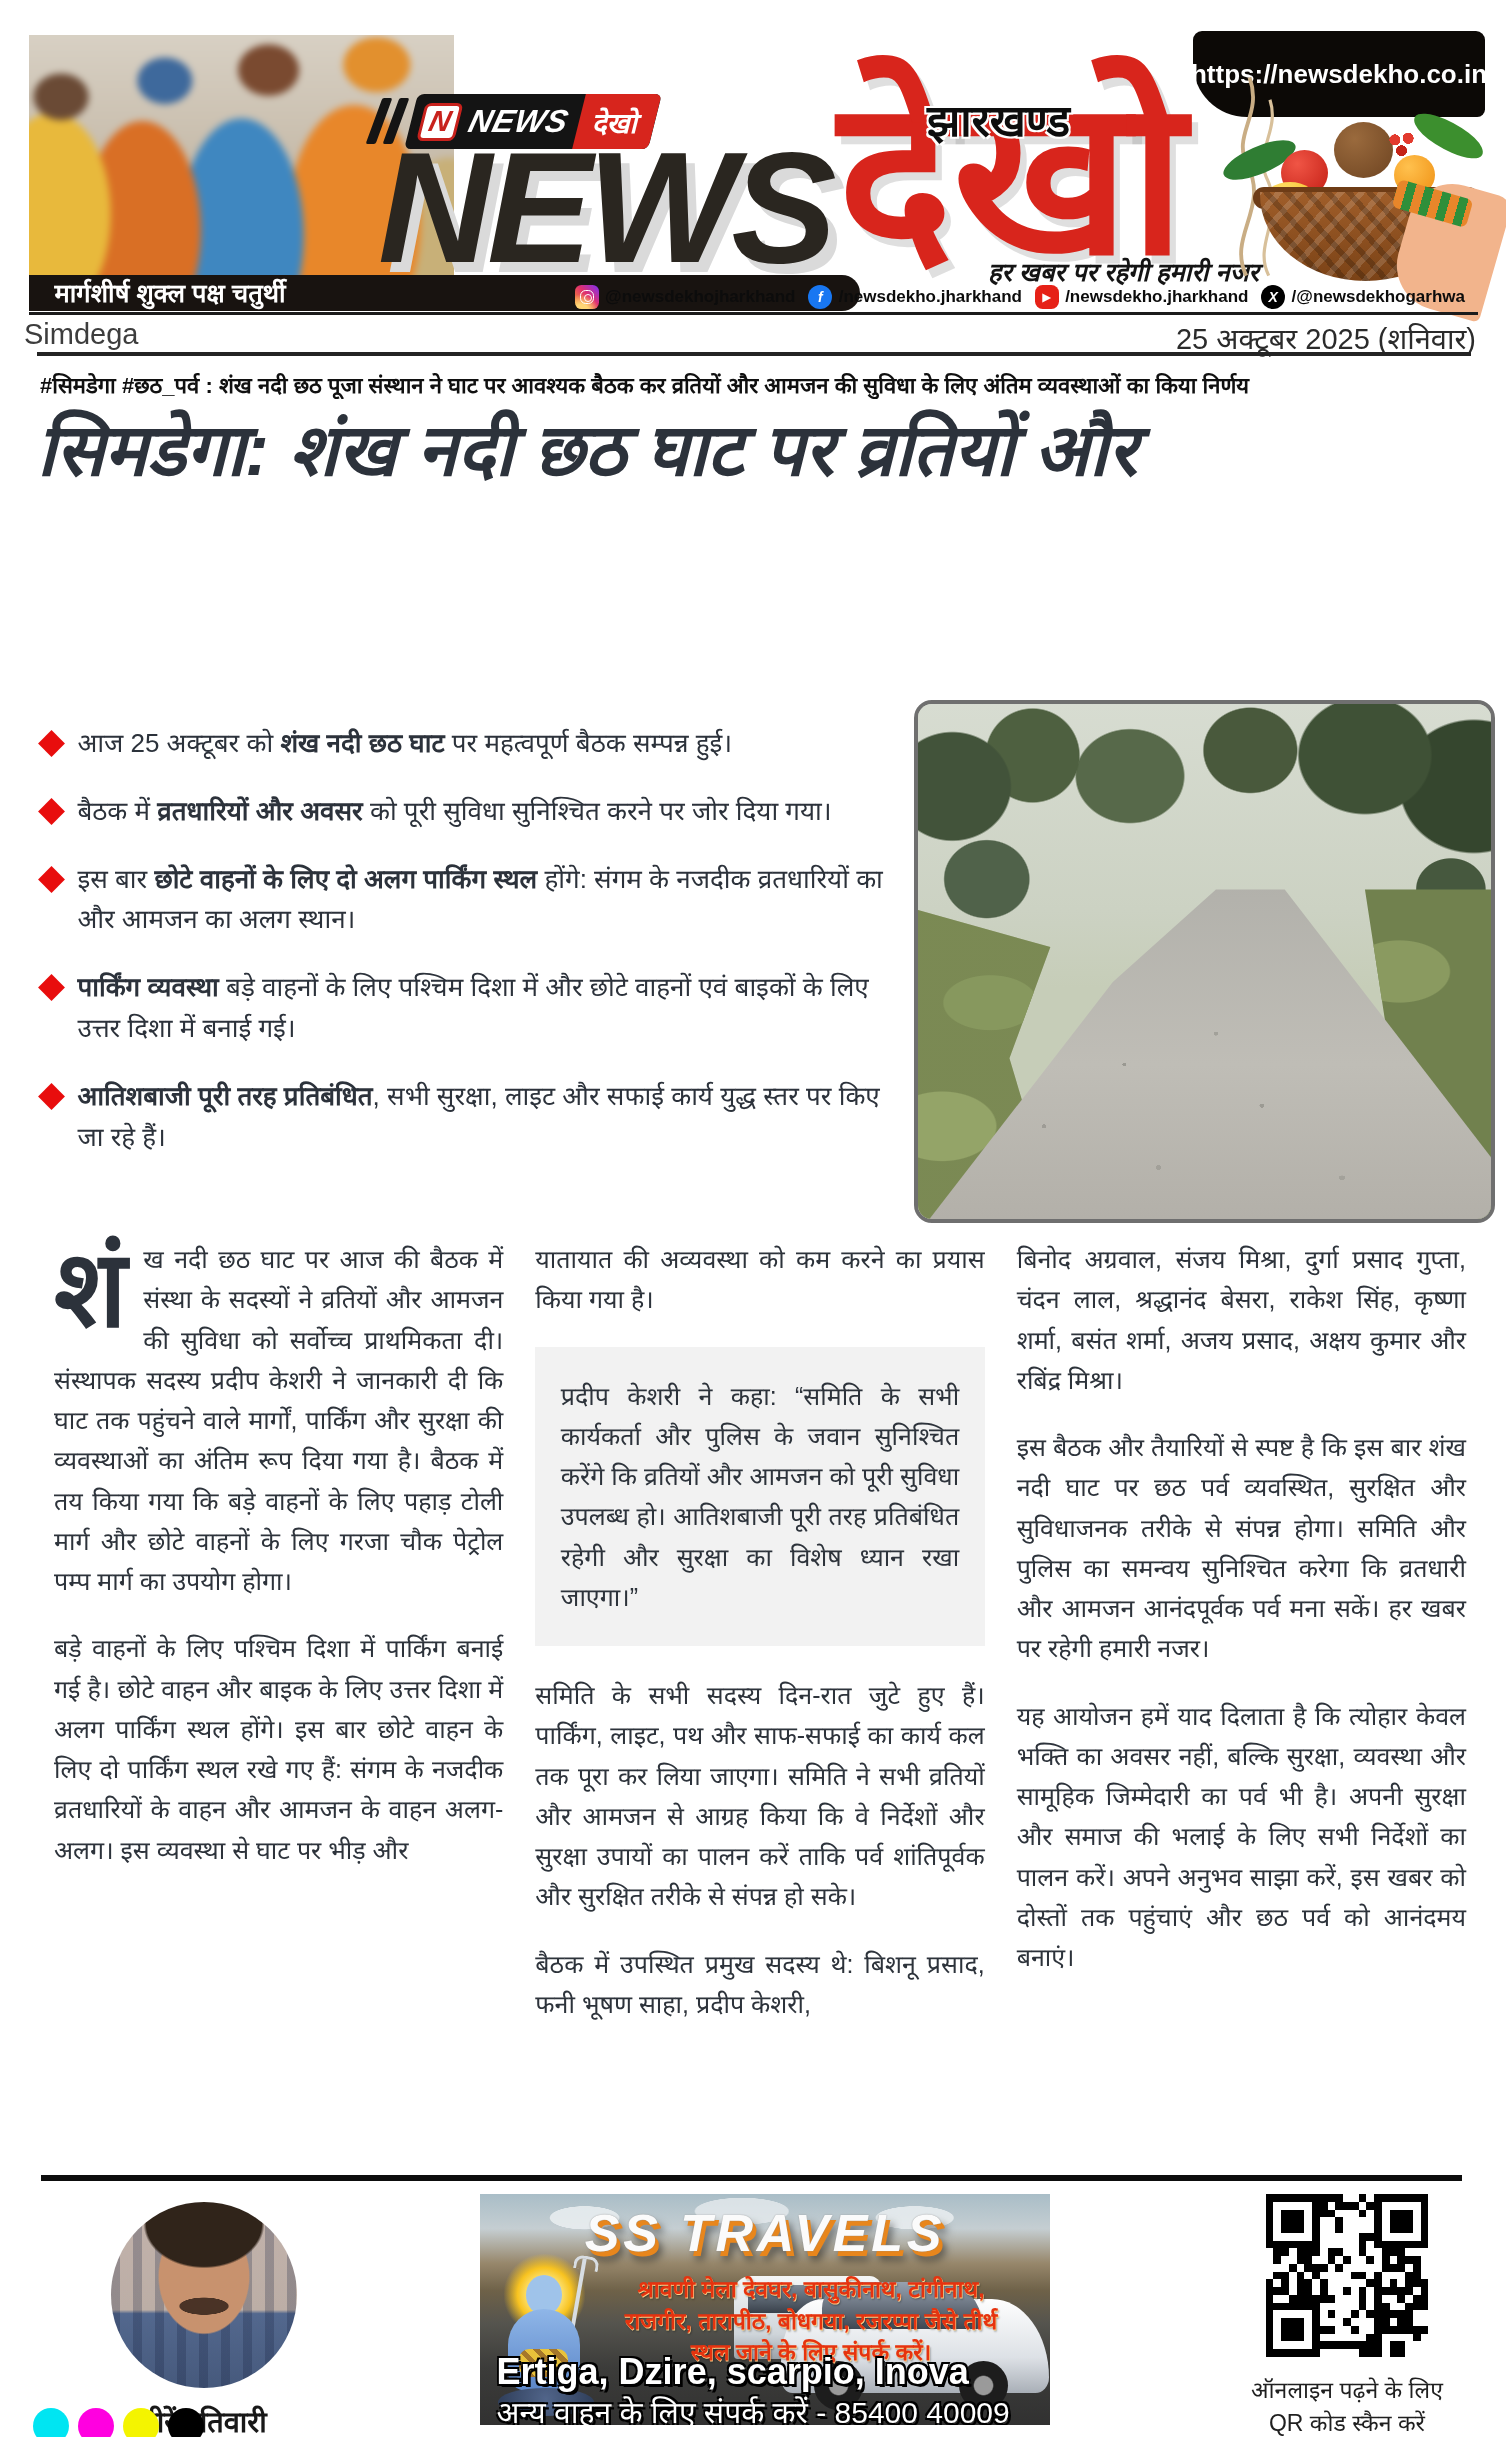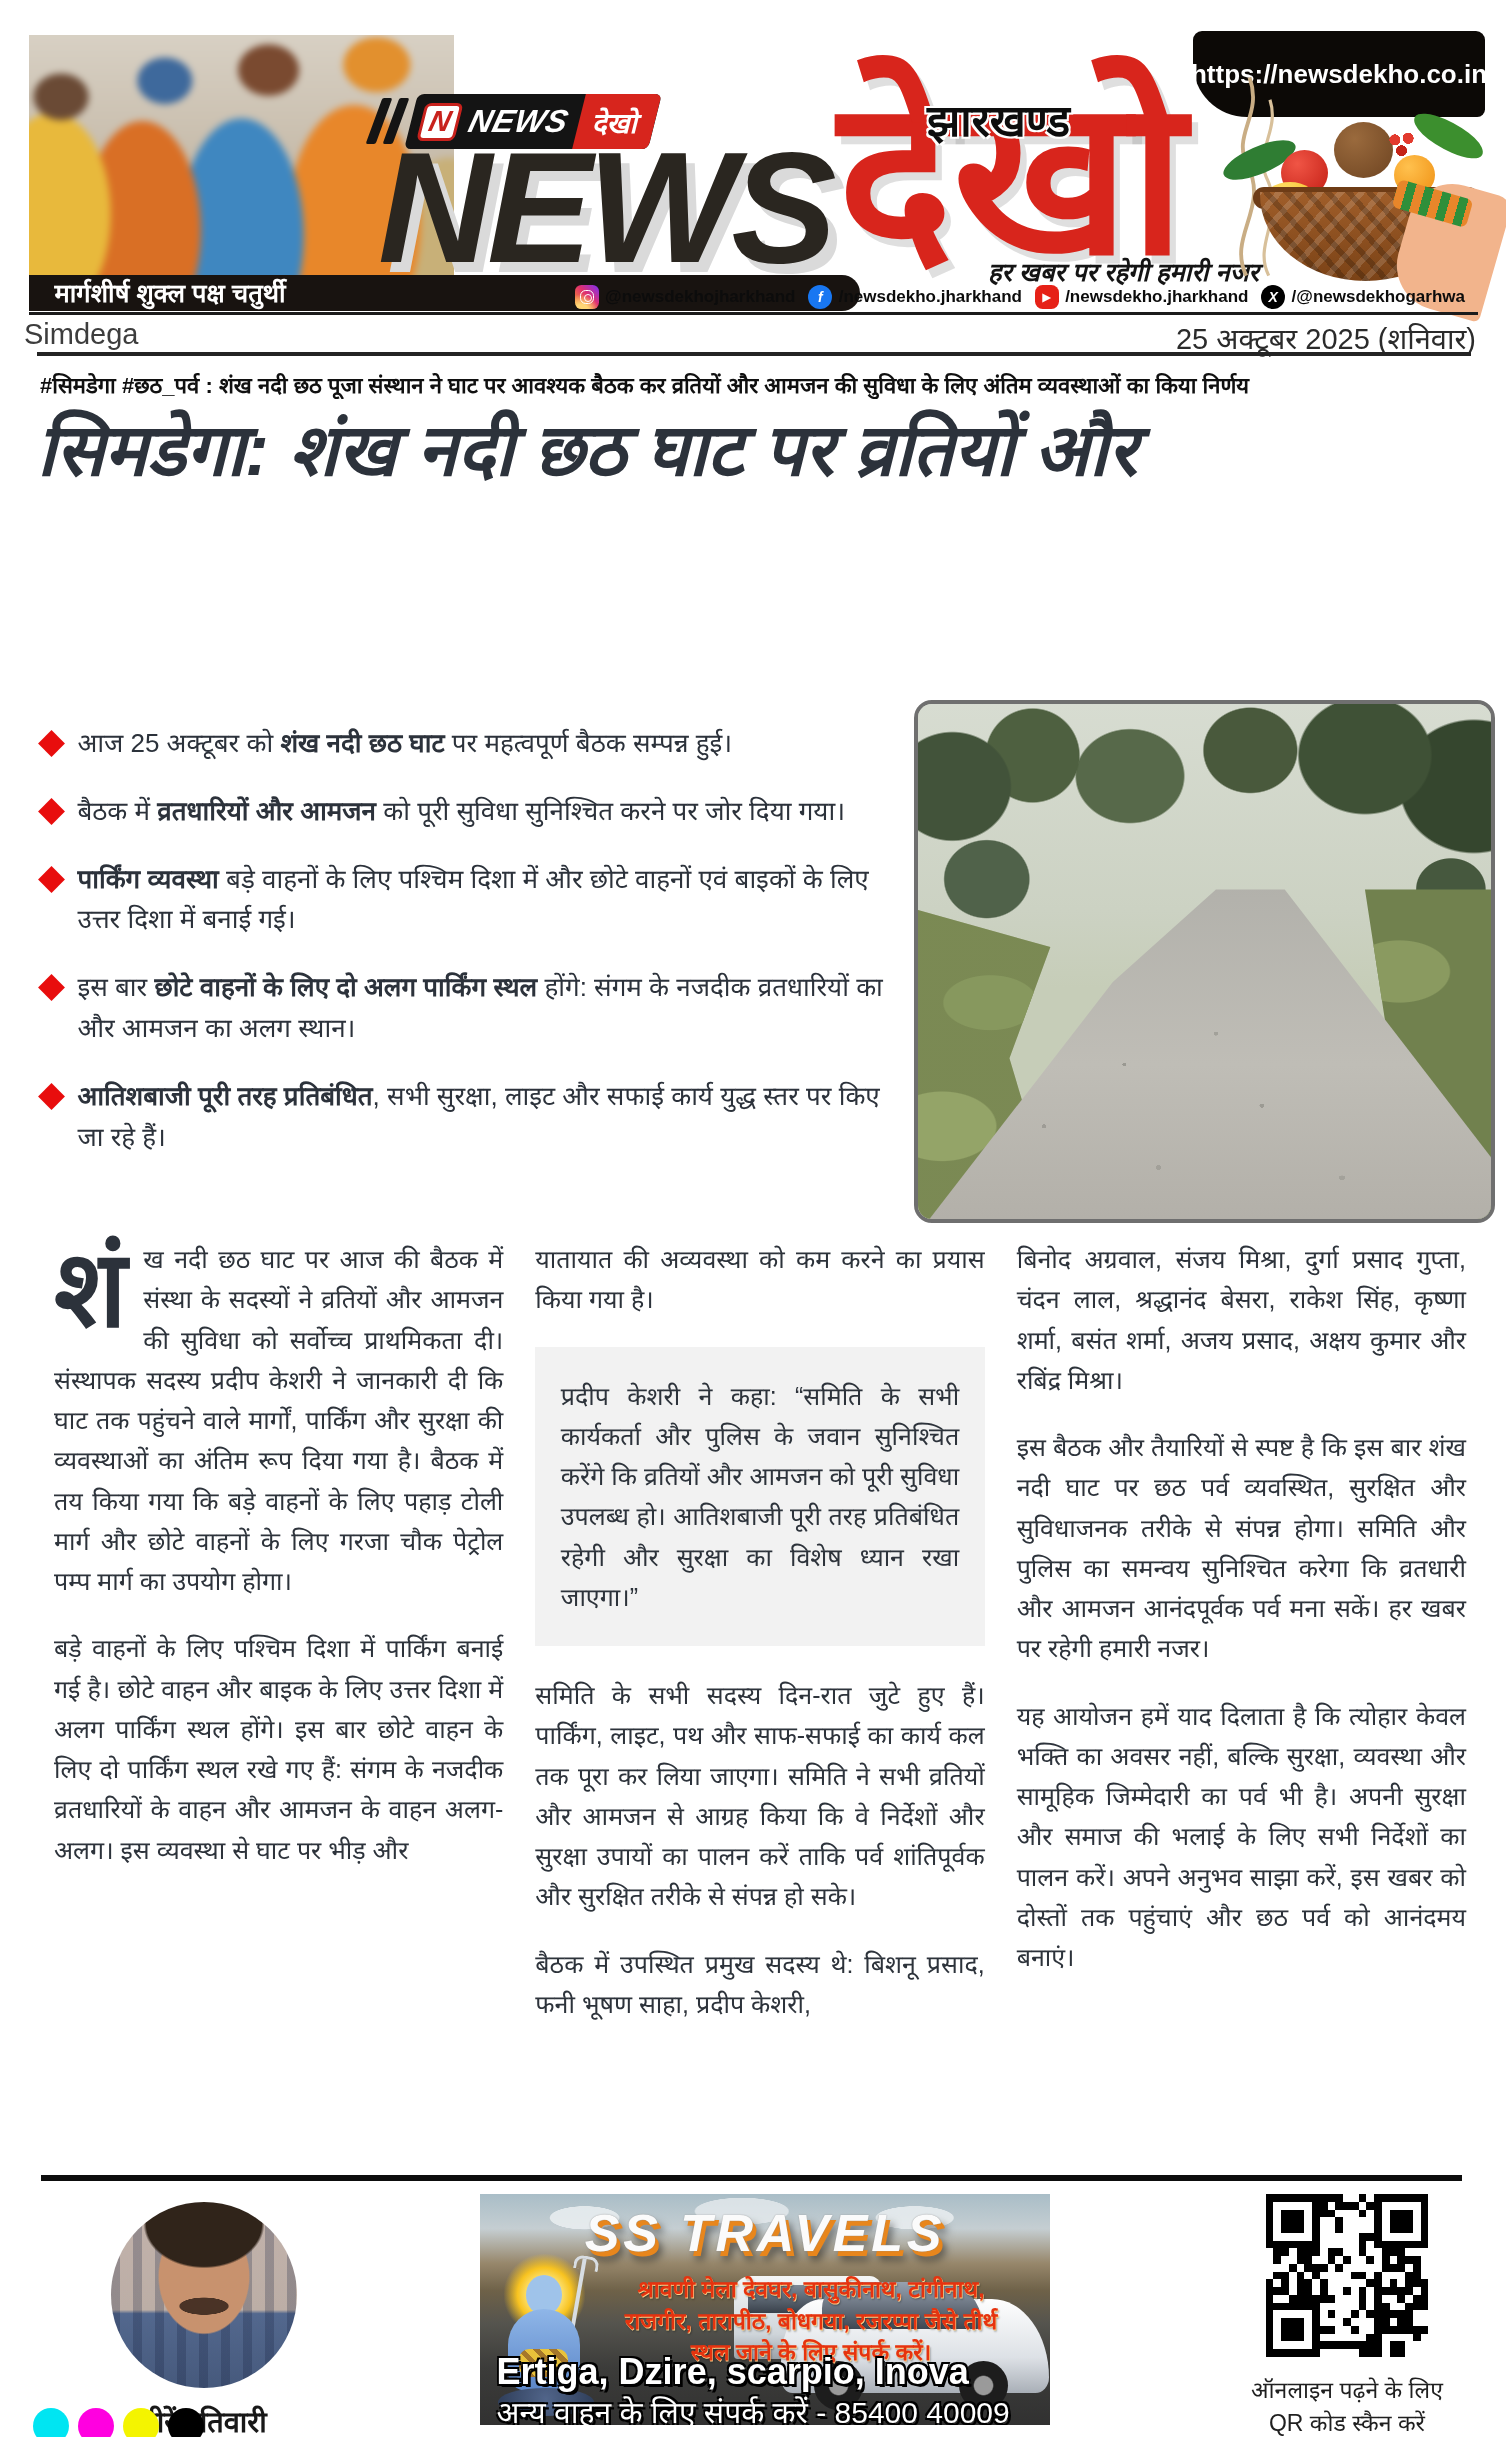--- a/index.html
+++ b/index.html
@@ -264,29 +264,29 @@
   <div class="abs kicker">#सिमडेगा #छठ_पर्व : शंख नदी छठ पूजा संस्थान ने घाट पर आवश्यक बैठक कर व्रतियों और आमजन की सुविधा के लिए अंतिम व्यवस्थाओं का किया निर्णय</div>
   <div class="abs hl hl1">सिमडेगा: शंख नदी छठ घाट पर व्रतियों और</div>
 
   <div class="abs bullets" id="bullets">
       <div class="bullet">
         <span class="diamond"></span>
         <span><span>आज 25 अक्टूबर को </span><span class="b">शंख नदी छठ घाट</span><span> पर महत्वपूर्ण बैठक सम्पन्न हुई।</span></span>
       </div>
       <div class="bullet">
         <span class="diamond"></span>
-        <span><span>बैठक में </span><span class="b">व्रतधारियों और आमजन</span><span> को पूरी सुविधा सुनिश्चित करने पर जोर दिया गया।</span></span>
+        <span><span>बैठक में </span><span class="b">व्रतधारियों और अवसर</span><span> को पूरी सुविधा सुनिश्चित करने पर जोर दिया गया।</span></span>
+      </div>
+      <div class="bullet">
+        <span class="diamond"></span>
+        <span><span>इस बार </span><span class="b">छोटे वाहनों के लिए दो अलग पार्किंग स्थल</span><span> होंगे: संगम के नजदीक व्रतधारियों का और आमजन का अलग स्थान।</span></span>
       </div>
       <div class="bullet">
         <span class="diamond"></span>
         <span><span class="b">पार्किंग व्यवस्था</span><span> बड़े वाहनों के लिए पश्चिम दिशा में और छोटे वाहनों एवं बाइकों के लिए उत्तर दिशा में बनाई गई।</span></span>
-      </div>
-      <div class="bullet">
-        <span class="diamond"></span>
-        <span><span>इस बार </span><span class="b">छोटे वाहनों के लिए दो अलग पार्किंग स्थल</span><span> होंगे: संगम के नजदीक व्रतधारियों का और आमजन का अलग स्थान।</span></span>
       </div>
       <div class="bullet">
         <span class="diamond"></span>
         <span><span class="b">आतिशबाजी पूरी तरह प्रतिबंधित</span><span>, सभी सुरक्षा, लाइट और सफाई कार्य युद्ध स्तर पर किए जा रहे हैं।</span></span>
       </div>
     </div>
 
   <div class="abs photo">
     <div class="ph-sky"></div>
     <div class="ph-trees"></div>

